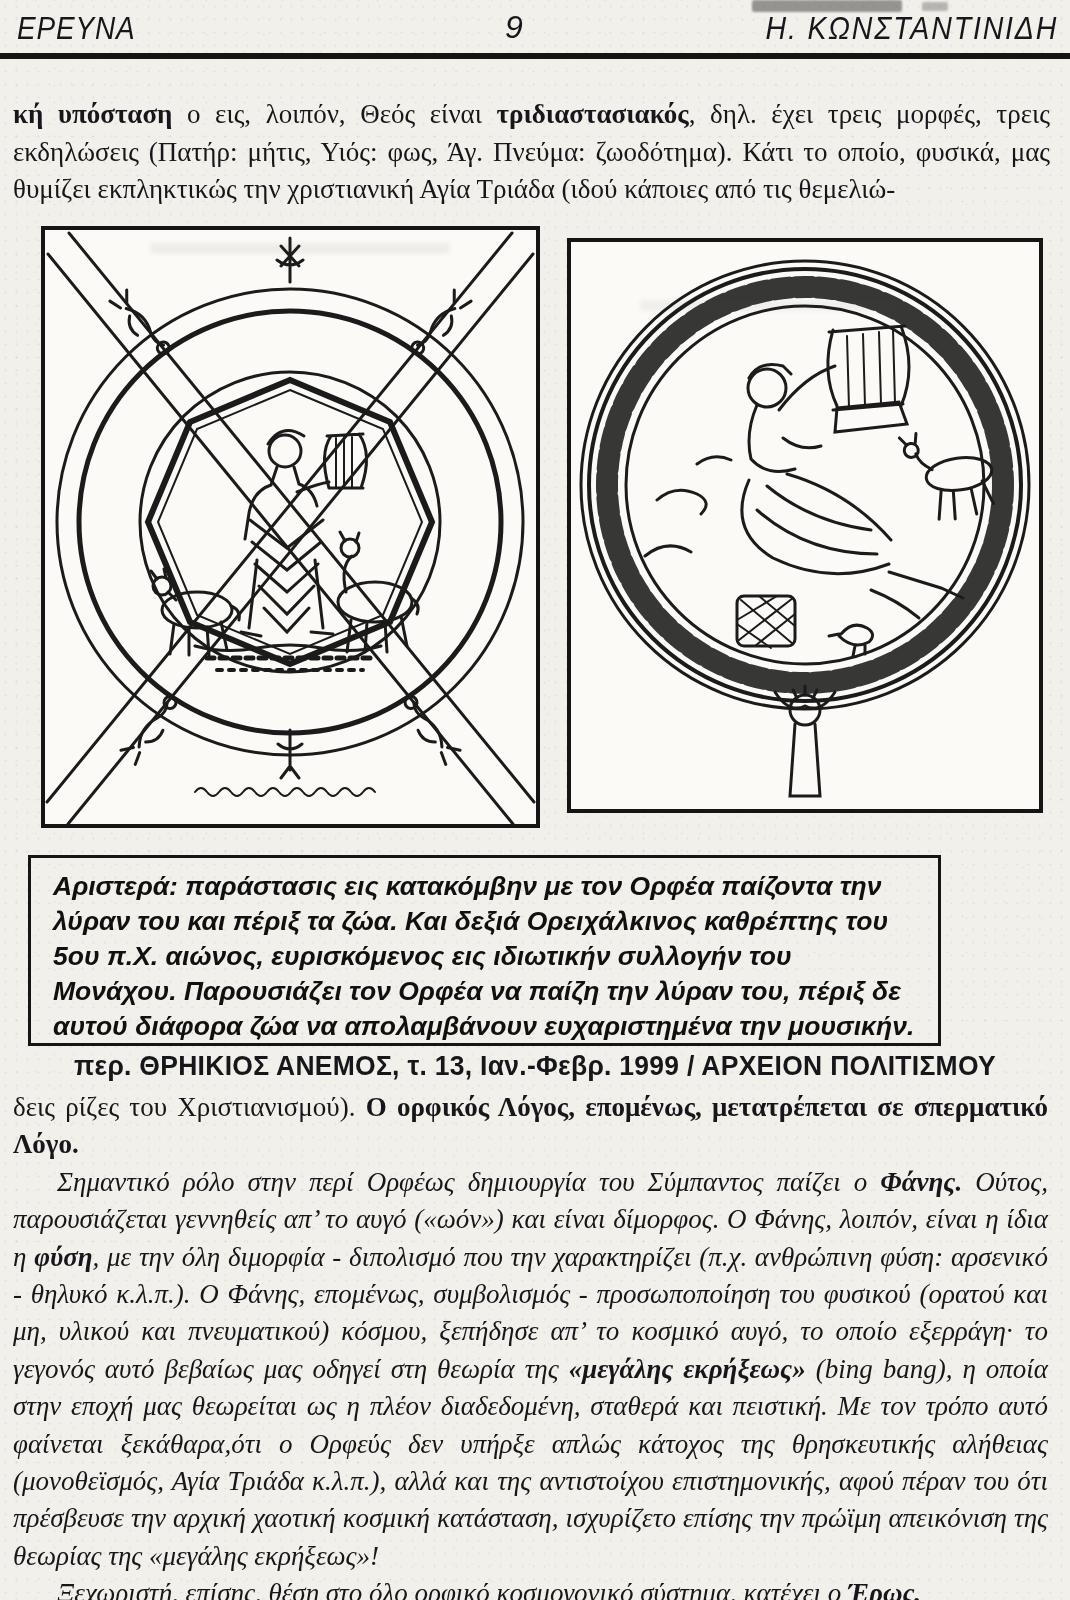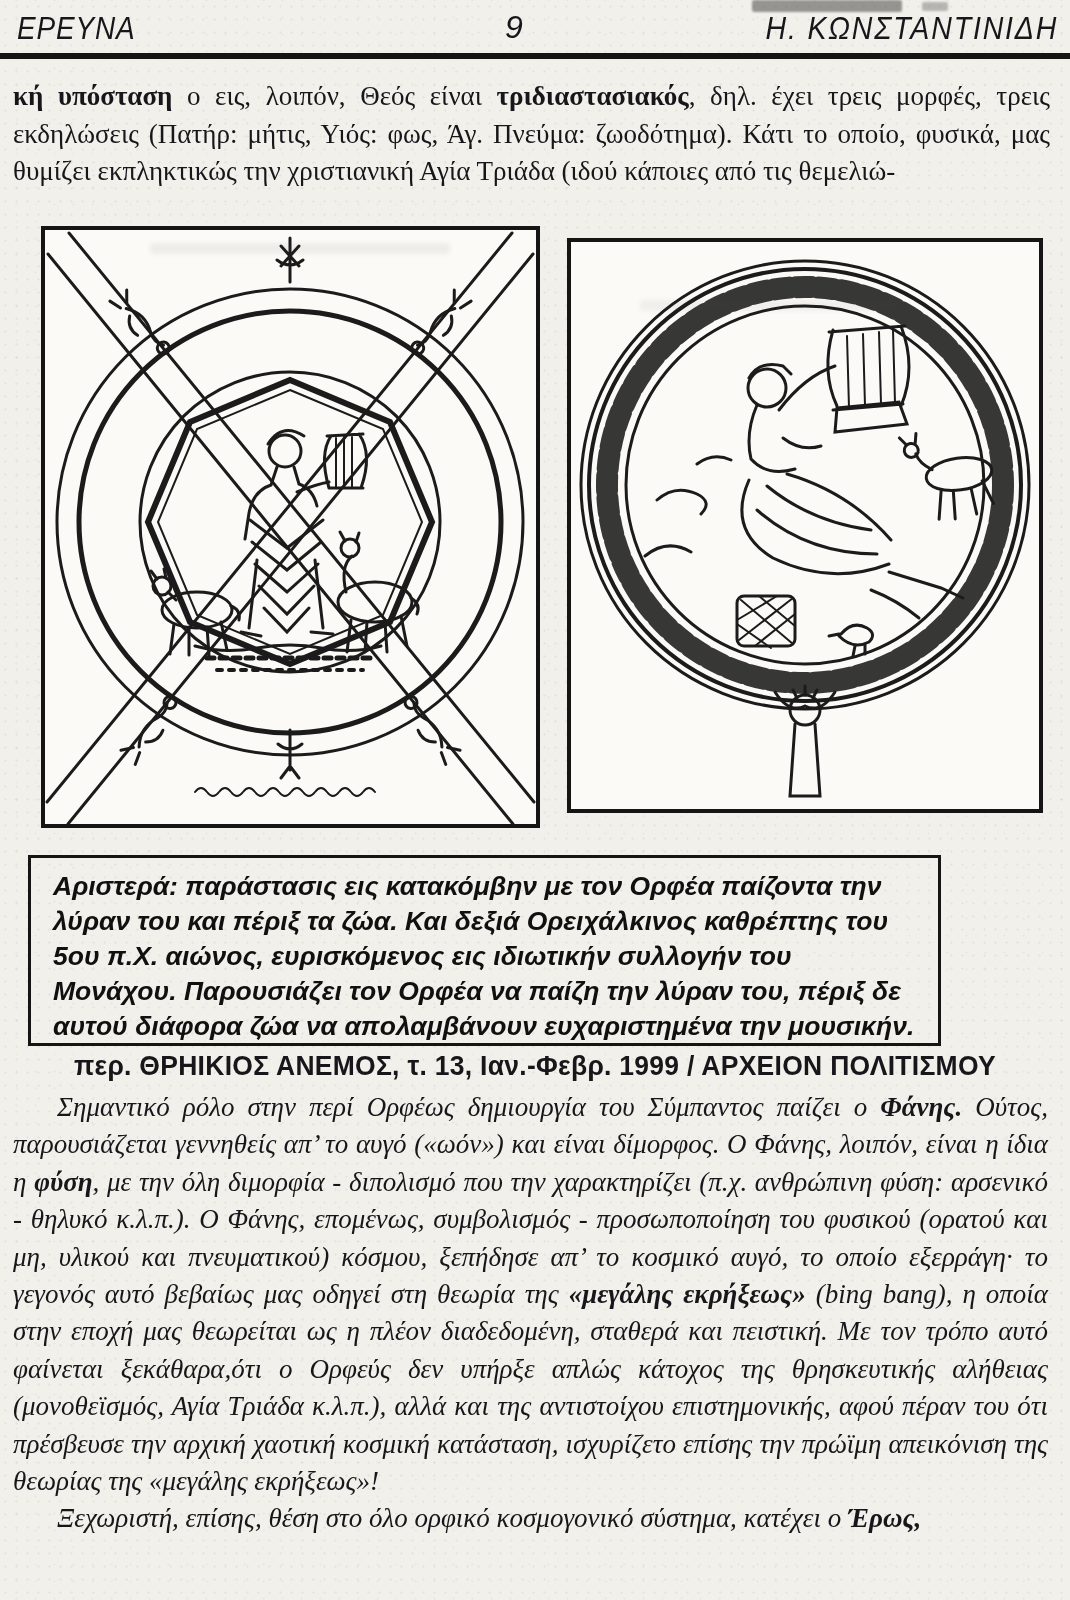--- a/index.html
+++ b/index.html
@@ -15,21 +15,21 @@
     color:#17161a;
   }
   .hdr-journal{position:absolute;left:17px;top:11px;font-family:"Liberation Sans",sans-serif;
     font-style:italic;font-size:31px;letter-spacing:1px;transform:scaleX(.9);transform-origin:left top;}
   .hdr-page{position:absolute;left:505px;top:9px;font-family:"Liberation Sans",sans-serif;
     font-style:italic;font-size:32px;}
   .hdr-author{position:absolute;right:12px;top:11px;font-family:"Liberation Sans",sans-serif;
     font-style:italic;font-size:31px;letter-spacing:2px;transform:scaleX(.92);transform-origin:right top;}
   .rule{position:absolute;left:0;top:53px;width:1070px;height:6px;background:#141414;}
 
-  .para1{position:absolute;left:13px;right:20px;top:78px;margin:0;
+  .para1{position:absolute;left:13px;right:20px;top:96px;margin:0;
     font-size:27px;line-height:37.5px;text-align:justify;}
 
   .fig{position:absolute;border:4px solid #151515;background:#fbfaf6;box-sizing:border-box;}
   .fig-left{left:41px;top:226px;width:499px;height:602px;}
   .fig-right{left:567px;top:238px;width:476px;height:575px;}
   .fig svg{width:100%;height:100%;display:block;}
 
   .caption-box{position:absolute;left:28px;top:855px;width:913px;height:191px;
     border:3px solid #151515;box-sizing:border-box;padding:11px 22px 0;overflow:hidden;}
   .caption-box p{margin:0;font-family:"Liberation Sans",sans-serif;font-weight:bold;font-style:italic;
@@ -176,18 +176,19 @@
 </svg>
 </figure>
 
 <div class="caption-box">
   <p>Αριστερά: παράστασις εις κατακόμβην με τον Ορφέα παίζοντα την λύραν του και πέριξ τα ζώα. Και δεξιά Ορειχάλκινος καθρέπτης του 5ου π.Χ. αιώνος, ευρισκόμενος εις ιδιωτικήν συλλογήν του Μονάχου. Παρουσιάζει τον Ορφέα να παίζη την λύραν του, πέριξ δε αυτού διάφορα ζώα να απολαμβάνουν ευχαριστημένα την μουσικήν.</p>
 </div>
 
 <p class="source">περ. ΘΡΗΙΚΙΟΣ ΑΝΕΜΟΣ, τ. 13, Ιαν.-Φεβρ. 1999 / ΑΡΧΕΙΟΝ ΠΟΛΙΤΙΣΜΟΥ</p>
 
 <div class="flow">
+  <p><span>δεις ρίζες του Χριστιανισμού). </span><b>Ο ορφικός Λόγος, επομένως, μετατρέπεται σε σπερματικό Λόγο.</b></p>
   <p class="indent"><span>Σημαντικό ρόλο στην περί Ορφέως δημιουργία του Σύμπαντος παίζει ο </span><b>Φάνης.</b><span> Ούτος, παρουσιάζεται γεννηθείς απ’ το αυγό («ωόν») και είναι δίμορφος. Ο Φάνης, λοιπόν, είναι η ίδια η </span><b>φύση</b><span>, με την όλη διμορφία - διπολισμό που την χαρακτηρίζει (π.χ. ανθρώπινη φύση: αρσενικό - θηλυκό κ.λ.π.). Ο Φάνης, επομένως, συμβολισμός - προσωποποίηση του φυσικού (ορατού και μη, υλικού και πνευματικού) κόσμου, ξεπήδησε απ’ το κοσμικό αυγό, το οποίο εξερράγη· το γεγονός αυτό βεβαίως μας οδηγεί στη θεωρία της </span><b>«μεγάλης εκρήξεως»</b><span> (bing bang),  η οποία στην εποχή μας θεωρείται ως η πλέον διαδεδομένη, σταθερά και πειστική. Με τον τρόπο αυτό φαίνεται ξεκάθαρα,ότι ο Ορφεύς δεν υπήρξε απλώς κάτοχος της θρησκευτικής αλήθειας (μονοθεϊσμός, Αγία Τριάδα κ.λ.π.), αλλά και της αντιστοίχου επιστημονικής, αφού πέραν του ότι πρέσβευσε την αρχική χαοτική κοσμική κατάσταση, ισχυρίζετο επίσης την πρώϊμη απεικόνιση της θεωρίας της «μεγάλης εκρήξεως»!</span></p>
   <p class="indent"><span>Ξεχωριστή, επίσης, θέση στο όλο ορφικό κοσμογονικό σύστημα, κατέχει ο </span><b>Έρως,</b></p>
 </div>
 
 <div class="ghost ghost-c"></div>
 <div class="ghost ghost-d"></div>
 
 </body></html>

